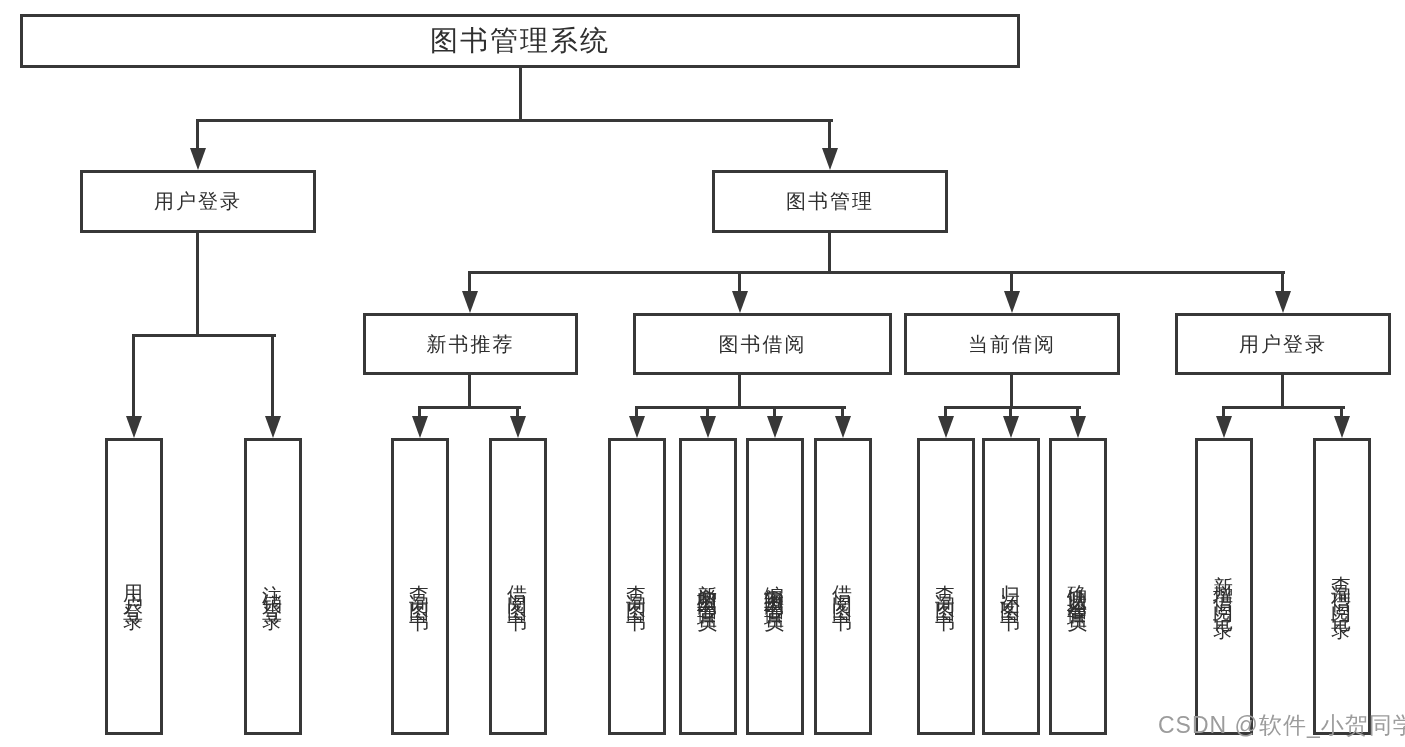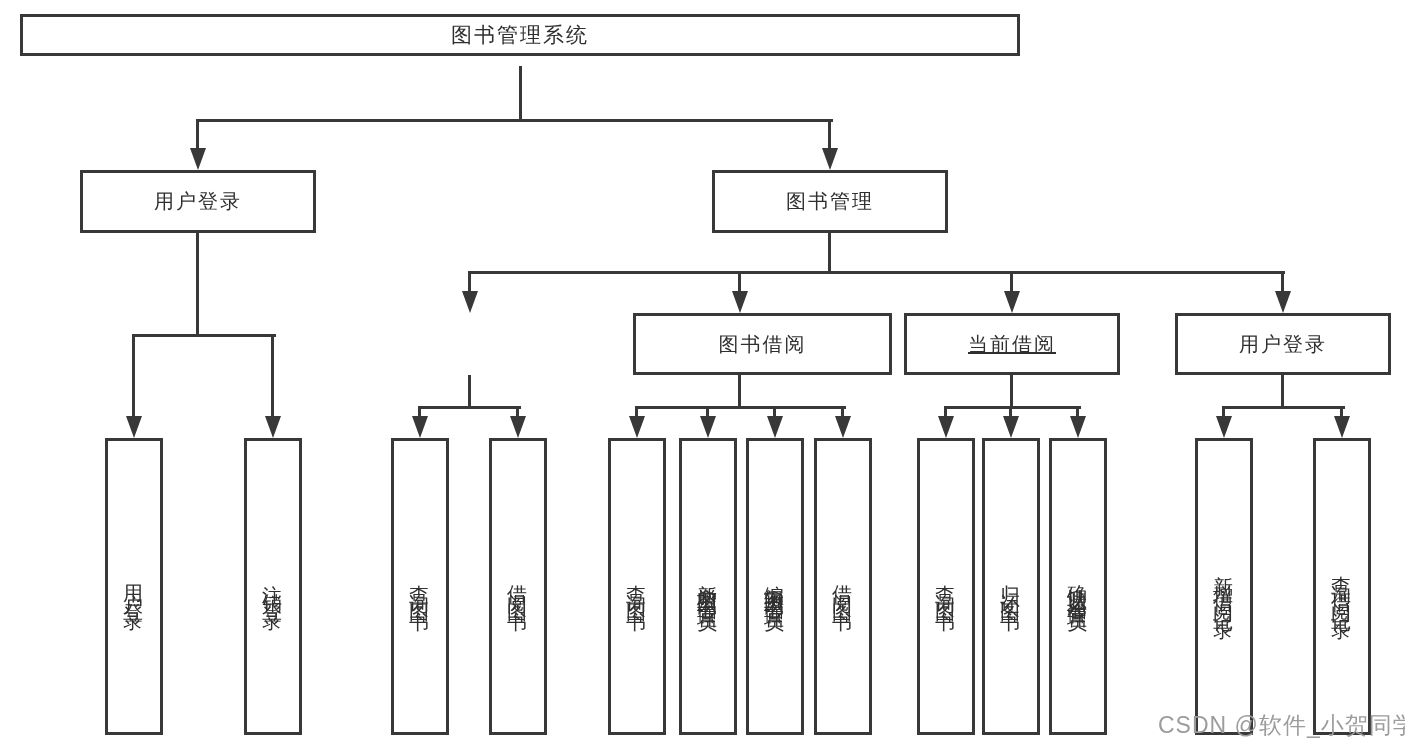--- a/index.html
+++ b/index.html
@@ -69,21 +69,21 @@
     letter-spacing: 1px;
     z-index: 5;
     white-space: nowrap;
   }
 </style>
 </head>
 <body>
 
 <div class="stage">
 
-  <div class="box" style="left:20px; top:14px; width:1000px; height:42px; font-size:21px;">
+  <div class="box" style="left:20px; top:14px; width:1000px; height:54px; font-size:28px;">
     <span>图书管理系统</span>
   </div>
 
   <div class="vl" style="left:519px; top:66px; height:55px;"></div>
   <div class="hl" style="left:196px; top:119px; width:637px;"></div>
   <div class="vl" style="left:196px; top:119px; height:33px;"></div>
   <div class="arrow" style="left:190px; top:148px;"></div>
   <div class="vl" style="left:828px; top:119px; height:33px;"></div>
   <div class="arrow" style="left:822px; top:148px;"></div>
 
@@ -105,24 +105,27 @@
   <div class="hl" style="left:468px; top:271px; width:817px;"></div>
   <div class="vl" style="left:468px; top:271px; height:24px;"></div>
   <div class="arrow" style="left:462px; top:291px;"></div>
   <div class="vl" style="left:738px; top:271px; height:24px;"></div>
   <div class="arrow" style="left:732px; top:291px;"></div>
   <div class="vl" style="left:1010px; top:271px; height:24px;"></div>
   <div class="arrow" style="left:1004px; top:291px;"></div>
   <div class="vl" style="left:1281px; top:271px; height:24px;"></div>
   <div class="arrow" style="left:1275px; top:291px;"></div>
 
+  <div class="box" style="left:363px; top:313px; width:215px; height:62px;">
+    <span>新书推荐</span>
+  </div>
   <div class="box" style="left:633px; top:313px; width:259px; height:62px;">
     <span>图书借阅</span>
   </div>
-  <div class="box" style="left:904px; top:313px; width:216px; height:62px;text-decoration:underline;">
+  <div class="box" style="left:904px; top:313px; width:216px; height:62px;">
     <span>当前借阅</span>
   </div>
   <div class="box" style="left:1175px; top:313px; width:216px; height:62px;">
     <span>用户登录</span>
   </div>
 
   <div class="vl" style="left:468px; top:375px; height:34px;"></div>
   <div class="hl" style="left:418px; top:406px; width:103px;"></div>
   <div class="vl" style="left:418px; top:406px; height:14px;"></div>
   <div class="arrow" style="left:412px; top:416px;"></div>

